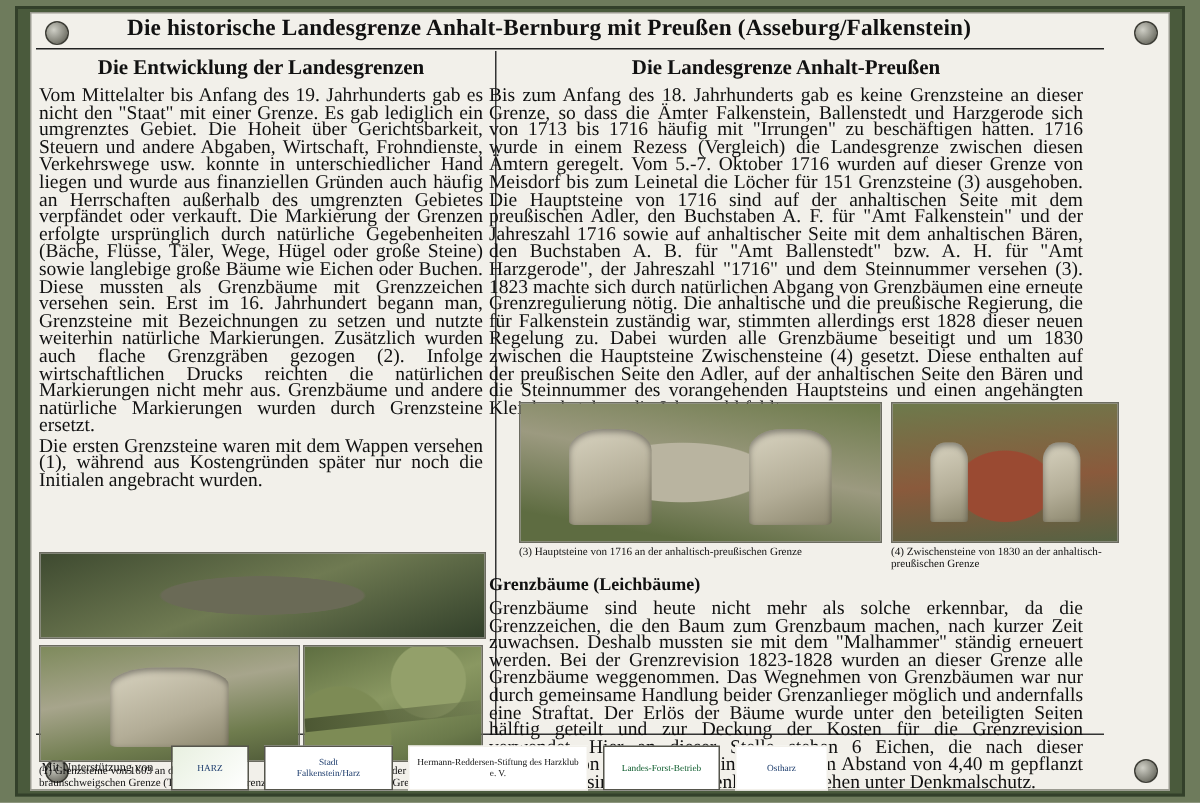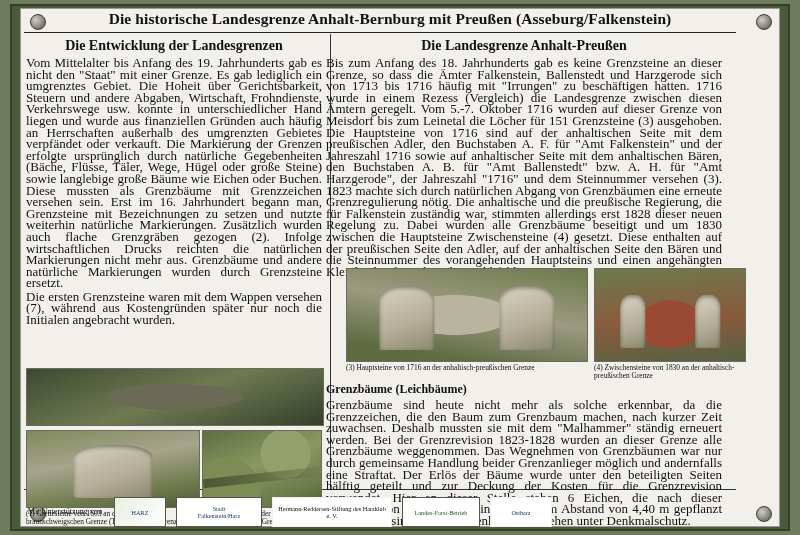--- a/index.html
+++ b/index.html
@@ -28,21 +28,21 @@
   }
   .screws{position:absolute;width:14px;height:14px;border-radius:50%;
     background:radial-gradient(circle at 35% 35%,#cfcfc6,#7e7e74 65%,#4e4e46);
     border:1px solid #3d3d36;}
   .s1{left:30px;top:14px}
   .s2{left:756px;top:14px}
   .s3{left:30px;top:506px}
   .s4{left:756px;top:506px}
 
   .title{
-    position:absolute;left:32px;top:10px;width:716px;
+    position:absolute;left:8px;top:10px;width:716px;
     text-align:center;font-weight:bold;font-size:15.5px;color:#111;
     letter-spacing:0.1px;
   }
   .titlerule{
     position:absolute;left:24px;top:32px;width:712px;height:1px;background:#222;
   }
   .vrule{
     position:absolute;left:330px;top:34px;width:1px;height:455px;background:#333;
   }
   .hrule-bottom{
@@ -140,21 +140,21 @@
   <div class="screws s4"></div>
 
   <div class="title">Die historische Landesgrenze Anhalt-Bernburg mit Preußen (Asseburg/Falkenstein)</div>
   <div class="titlerule"></div>
   <div class="vrule"></div>
   <div class="hrule-bottom"></div>
 
   <div class="leftcol">
     <div class="colhead">Die Entwicklung der Landesgrenzen</div>
     <p class="body">Vom Mittelalter bis Anfang des 19. Jahrhunderts gab es nicht den "Staat" mit einer Grenze. Es gab lediglich ein umgrenztes Gebiet. Die Hoheit über Gerichtsbarkeit, Steuern und andere Abgaben, Wirtschaft, Frohndienste, Verkehrswege usw. konnte in unterschiedlicher Hand liegen und wurde aus finanziellen Gründen auch häufig an Herrschaften außerhalb des umgrenzten Gebietes verpfändet oder verkauft. Die Markierung der Grenzen erfolgte ursprünglich durch natürliche Gegebenheiten (Bäche, Flüsse, Täler, Wege, Hügel oder große Steine) sowie langlebige große Bäume wie Eichen oder Buchen. Diese mussten als Grenzbäume mit Grenzzeichen versehen sein. Erst im 16. Jahrhundert begann man, Grenzsteine mit Bezeichnungen zu setzen und nutzte weiterhin natürliche Markierungen. Zusätzlich wurden auch flache Grenzgräben gezogen (2). Infolge wirtschaftlichen Drucks reichten die natürlichen Markierungen nicht mehr aus. Grenzbäume und andere natürliche Markierungen wurden durch Grenzsteine ersetzt.</p>
-    <p class="body">Die ersten Grenzsteine waren mit dem Wappen versehen (7), während aus Kostengründen später nur noch die Initialen angebracht wurden.</p>
+    <p class="body">Die ersten Grenzsteine waren mit dem Wappen versehen (1), während aus Kostengründen später nur noch die Initialen angebracht wurden.</p>
 
     <div style="position:absolute;left:0;top:330px;width:296px;">
       <div class="photo ph-dark" style="width:296px;height:56px;"></div>
     </div>
 
     <div class="imgrow" style="position:absolute;left:0;top:388px;width:296px;">
       <div style="width:172px;">
         <div class="photo ph-stone" style="width:172px;height:76px;">
           <div class="stonefig"></div>
         </div>

